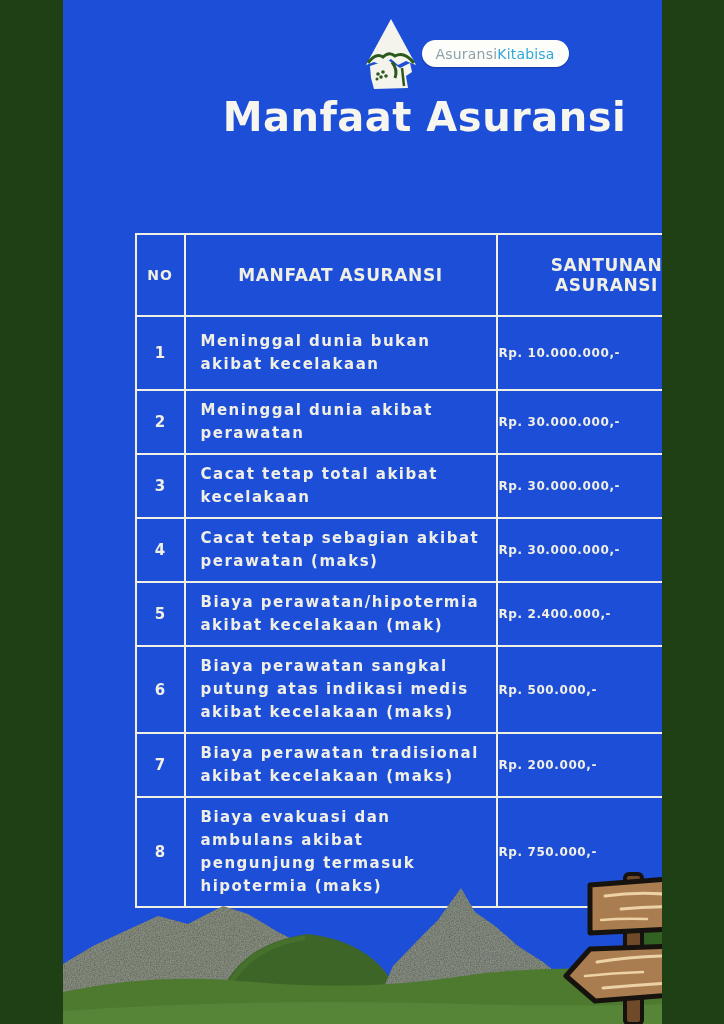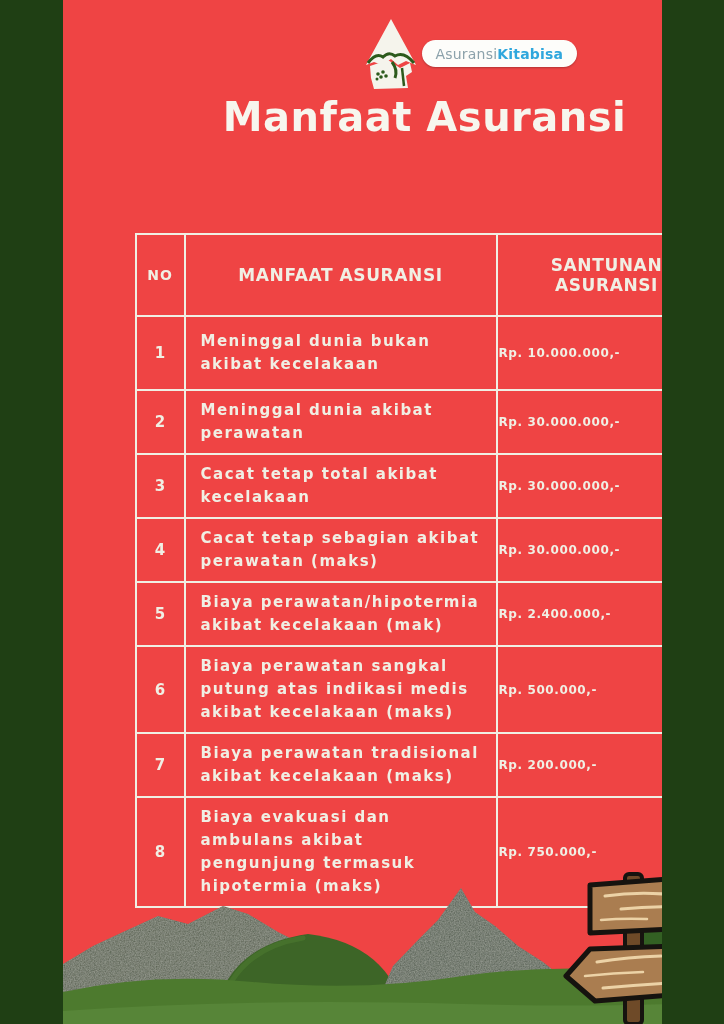--- a/index.html
+++ b/index.html
@@ -1,35 +1,35 @@
 <!DOCTYPE html>
 <html><head>
 <meta charset="utf-8">
 <style>
   html,body{margin:0;padding:0;background:#1f3f14;}
   .poster{
     position:relative;
     width:599px;height:1024px;
     margin:0 auto;
-    background:#ef4444;
+    background:#1d4ed8;
     overflow:hidden;
     font-family:"DejaVu Sans","Liberation Sans",sans-serif;
     color:#f0efe4;
   }
   
   .logo{position:absolute;left:299px;top:18px;width:58px;height:72px;}
   .badge{
     position:absolute;left:359px;top:40px;height:27px;
     padding:0 14px;border-radius:15px;background:#fdfdfa;
     display:flex;align-items:center;
     box-shadow:0 1px 2px rgba(0,0,0,.25);
     font-size:14px;letter-spacing:.2px;
   }
   .badge .brand-left{color:#8ca2ab;font-weight:400;}
-  .badge .brand-right{color:#2fa7dd;font-weight:700;}
+  .badge .brand-right{color:#2fa7dd;font-weight:400;}
   
   .title{
     position:absolute;left:0;top:94px;width:724px;
     margin:0;text-align:center;
     font-size:40px;font-weight:800;letter-spacing:.5px;
     color:#f7f6ee;
   }
   .intro{
     position:absolute;left:72px;top:152px;width:581px;
     margin:0;

